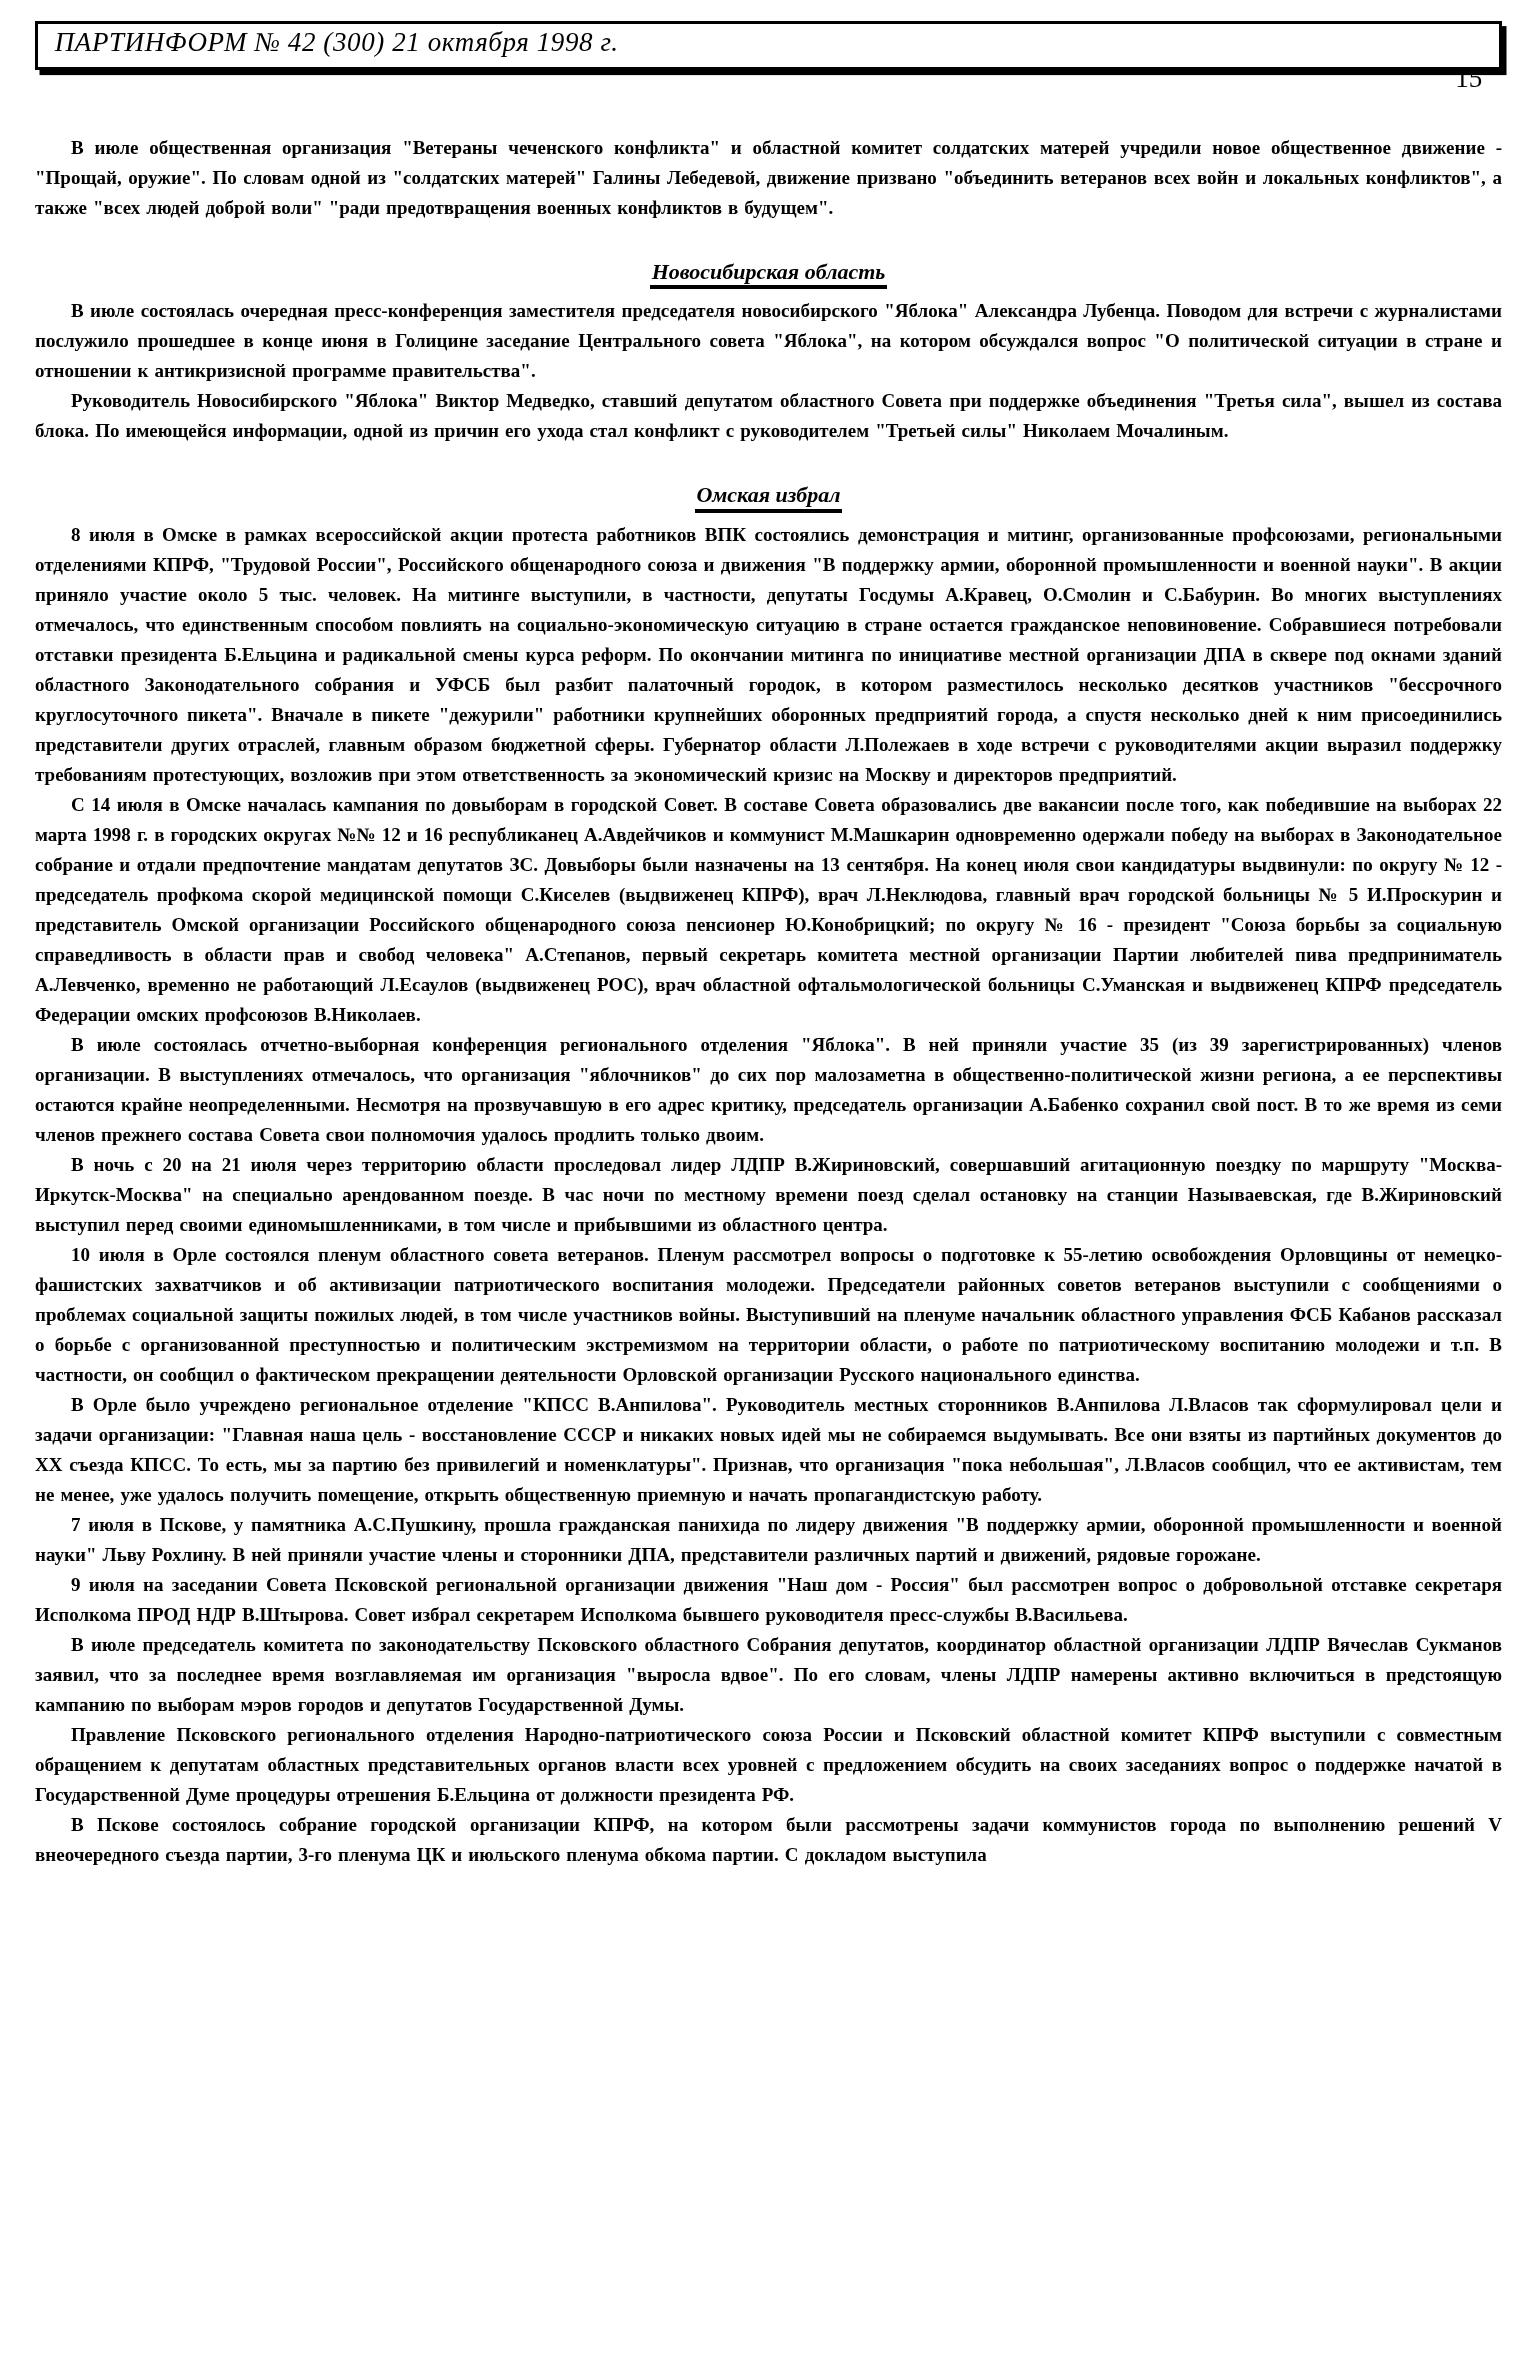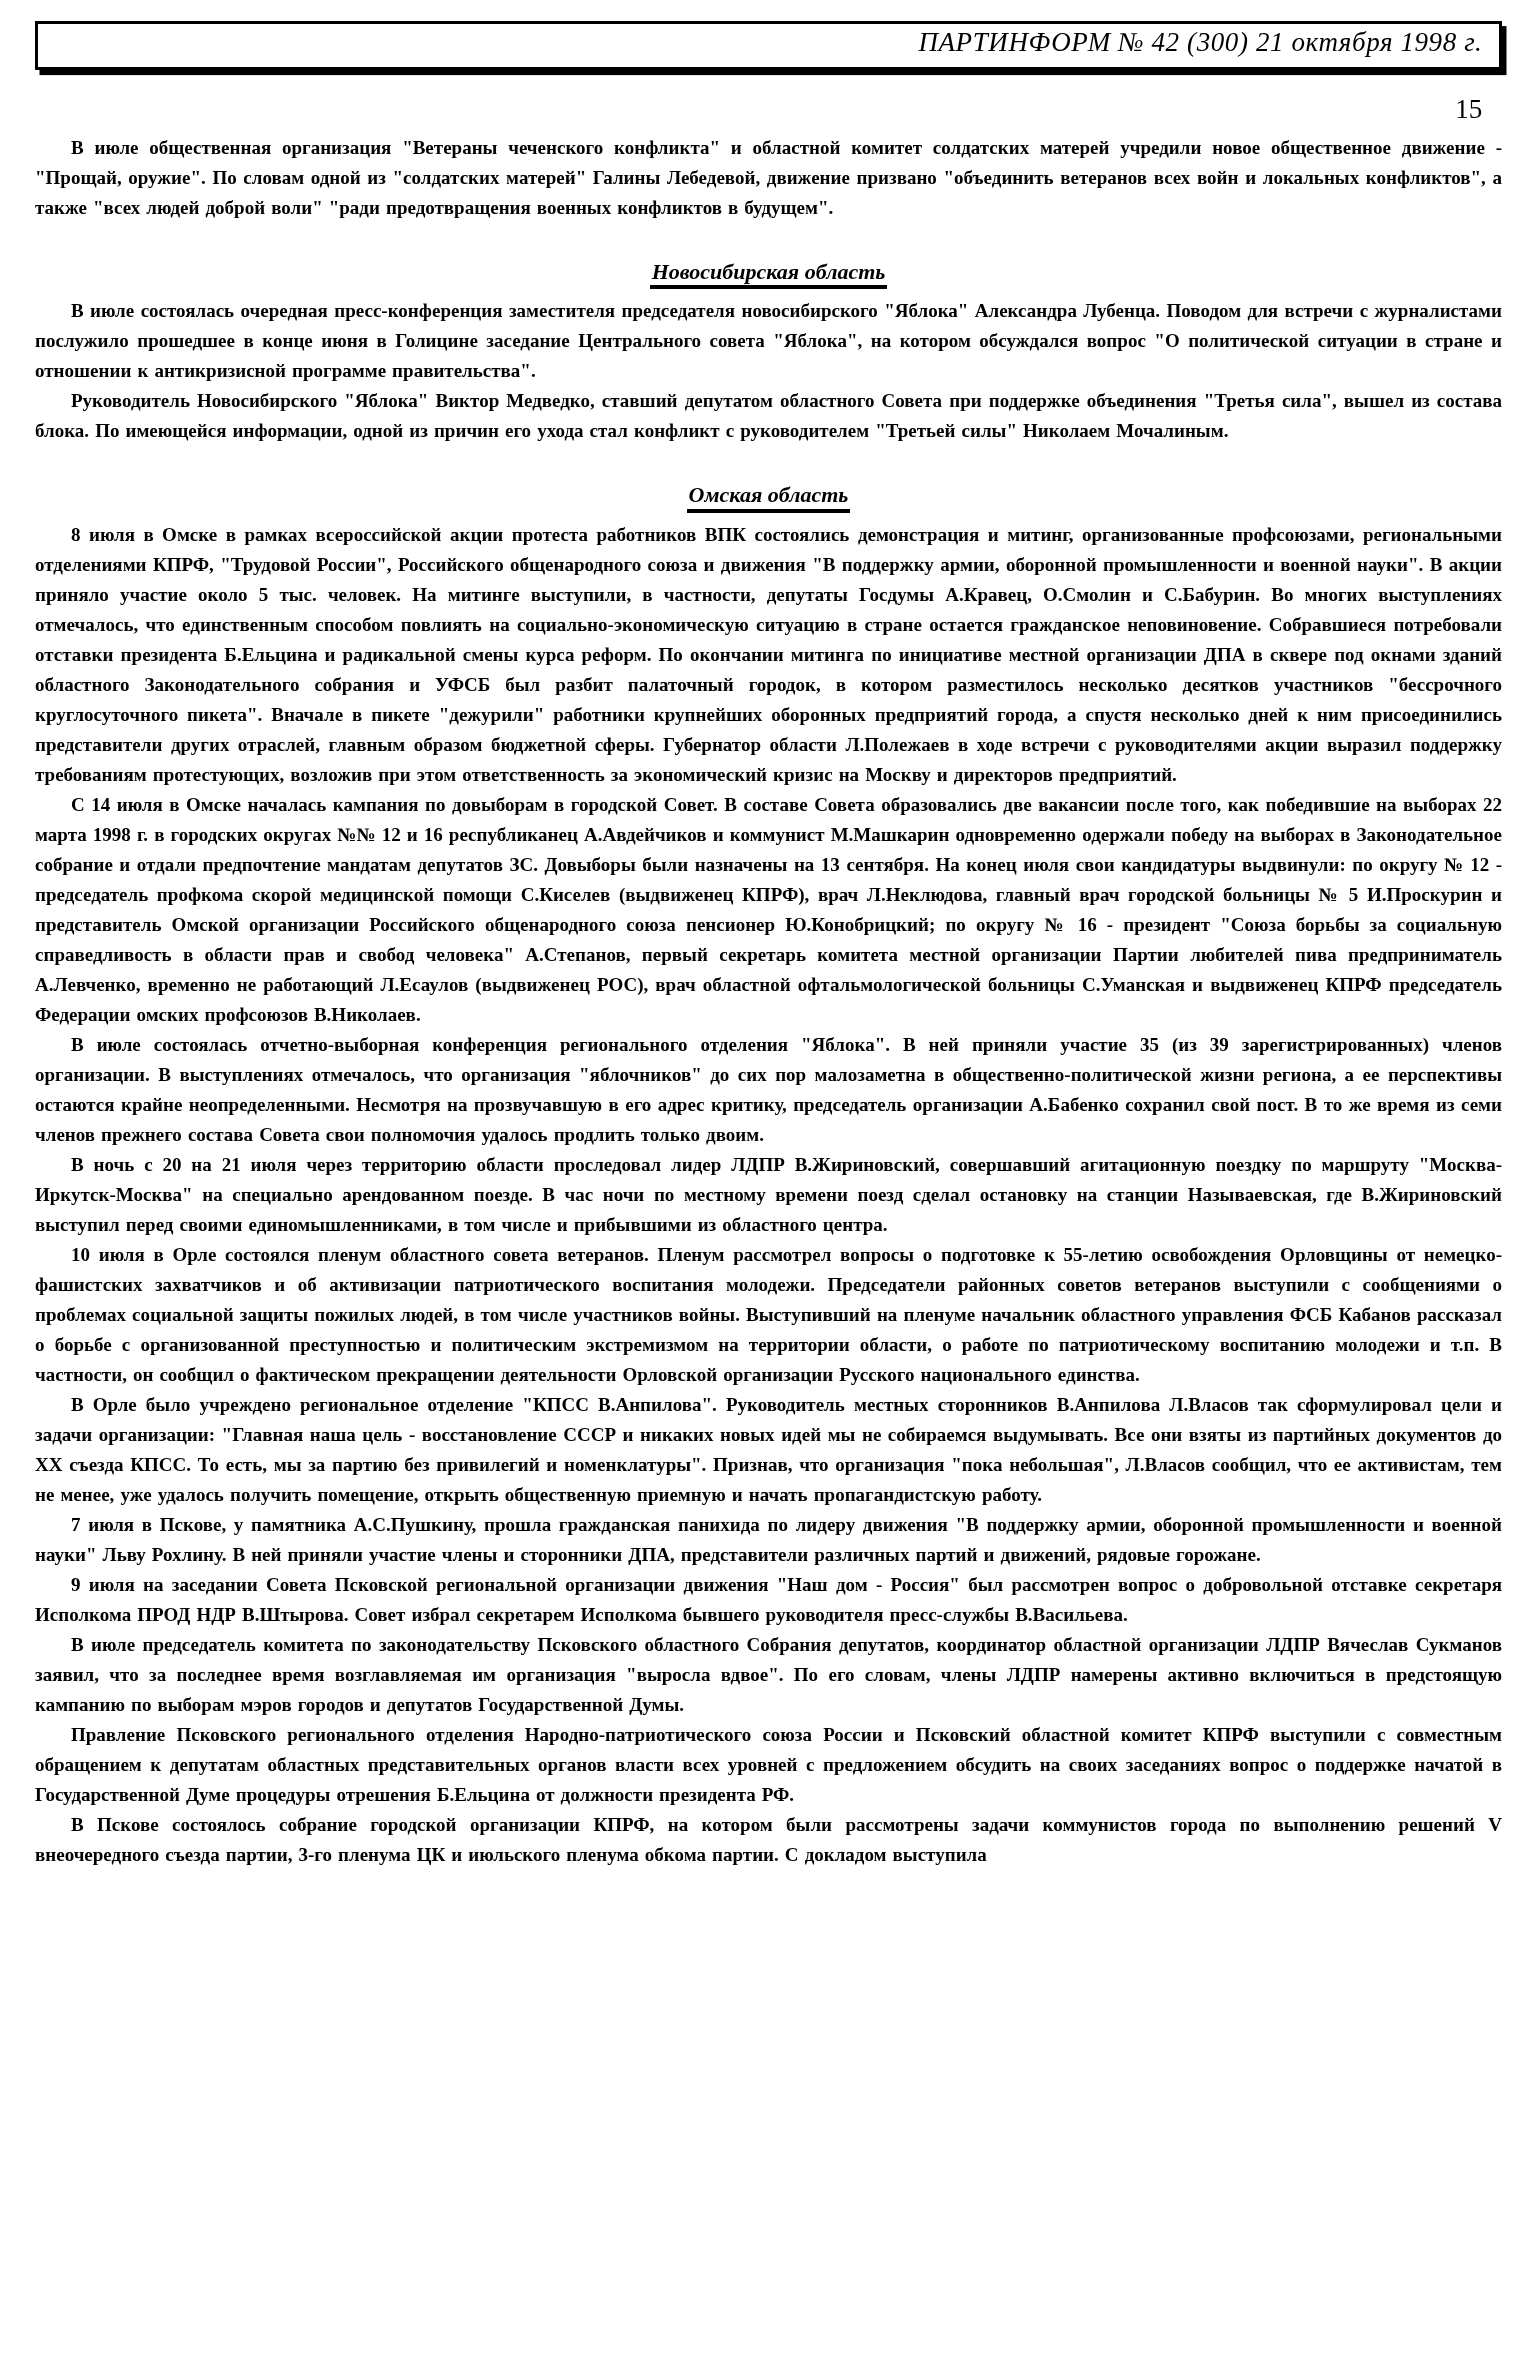--- a/index.html
+++ b/index.html
@@ -19,22 +19,21 @@
     overflow: hidden;
   }
   .header-box {
     box-sizing: border-box;
     border: 3.2px solid #000;
     box-shadow: 4.5px 5.1px 0 0 #000;
     height: 49px;
     padding: 3.8px 16.7px 5.1px 16.7px;
     display: flex;
     justify-content: space-between;
-    align-items: flex-end;
-    flex-direction: column;
+    align-items: flex-start;
   }
   .header-title {
     font-style: italic;
     font-size: 27px;
     letter-spacing: 0.6px;
     white-space: nowrap;
   }
   .header-page {
     font-size: 27px;
     margin-top: 36px;
@@ -78,21 +77,21 @@
 
     <p class="para">В июле общественная организация "Ветераны чеченского конфликта" и областной комитет солдатских матерей учредили новое общественное движение - "Прощай, оружие". По словам одной из "солдатских матерей" Галины Лебедевой, движение призвано "объединить ветеранов всех войн и локальных конфликтов", а также "всех людей доброй воли" "ради предотвращения военных конфликтов в будущем".</p>
 
     <section>
       <h2 class="section-heading"><span class="u">Новосибирская область</span></h2>
       <p class="para">В июле состоялась очередная пресс-конференция заместителя председателя новосибирского "Яблока" Александра Лубенца. Поводом для встречи с журналистами послужило прошедшее в конце июня в Голицине заседание Центрального совета "Яблока", на котором обсуждался вопрос "О политической ситуации в стране и отношении к антикризисной программе правительства".</p>
       <p class="para">Руководитель Новосибирского "Яблока" Виктор Медведко, ставший депутатом областного Совета при поддержке объединения "Третья сила", вышел из состава блока. По имеющейся информации, одной из причин его ухода стал конфликт с руководителем "Третьей силы" Николаем Мочалиным.</p>
     </section>
 
     <section>
-      <h2 class="section-heading"><span class="u">Омская область</span></h2>
+      <h2 class="section-heading"><span class="u">Омская избрал</span></h2>
       <p class="para">8 июля в Омске в рамках всероссийской акции протеста работников ВПК состоялись демонстрация и митинг, организованные профсоюзами, региональными отделениями КПРФ, "Трудовой России", Российского общенародного союза и движения "В поддержку армии, оборонной промышленности и военной науки". В акции приняло участие около 5 тыс. человек. На митинге выступили, в частности, депутаты Госдумы А.Кравец, О.Смолин и С.Бабурин. Во многих выступлениях отмечалось, что единственным способом повлиять на социально-экономическую ситуацию в стране остается гражданское неповиновение. Собравшиеся потребовали отставки президента Б.Ельцина и радикальной смены курса реформ. По окончании митинга по инициативе местной организации ДПА в сквере под окнами зданий областного Законодательного собрания и УФСБ был разбит палаточный городок, в котором разместилось несколько десятков участников "бессрочного круглосуточного пикета". Вначале в пикете "дежурили" работники крупнейших оборонных предприятий города, а спустя несколько дней к ним присоединились представители других отраслей, главным образом бюджетной сферы. Губернатор области Л.Полежаев в ходе встречи с руководителями акции выразил поддержку требованиям протестующих, возложив при этом ответственность за экономический кризис на Москву и директоров предприятий.</p>
       <p class="para">С 14 июля в Омске началась кампания по довыборам в городской Совет. В составе Совета образовались две вакансии после того, как победившие на выборах 22 марта 1998 г. в городских округах №№ 12 и 16 республиканец А.Авдейчиков и коммунист М.Машкарин одновременно одержали победу на выборах в Законодательное собрание и отдали предпочтение мандатам депутатов ЗС. Довыборы были назначены на 13 сентября. На конец июля свои кандидатуры выдвинули: по округу № 12 - председатель профкома скорой медицинской помощи С.Киселев (выдвиженец КПРФ), врач Л.Неклюдова, главный врач городской больницы № 5 И.Проскурин и представитель Омской организации Российского общенародного союза пенсионер Ю.Конобрицкий; по округу № 16 - президент "Союза борьбы за социальную справедливость в области прав и свобод человека" А.Степанов, первый секретарь комитета местной организации Партии любителей пива предприниматель А.Левченко, временно не работающий Л.Есаулов (выдвиженец РОС), врач областной офтальмологической больницы С.Уманская и выдвиженец КПРФ председатель Федерации омских профсоюзов В.Николаев.</p>
       <p class="para">В июле состоялась отчетно-выборная конференция регионального отделения "Яблока". В ней приняли участие 35 (из 39 зарегистрированных) членов организации. В выступлениях отмечалось, что организация "яблочников" до сих пор малозаметна в общественно-политической жизни региона, а ее перспективы остаются крайне неопределенными. Несмотря на прозвучавшую в его адрес критику, председатель организации А.Бабенко сохранил свой пост. В то же время из семи членов прежнего состава Совета свои полномочия удалось продлить только двоим.</p>
       <p class="para">В ночь с 20 на 21 июля через территорию области проследовал лидер ЛДПР В.Жириновский, совершавший агитационную поездку по маршруту "Москва-Иркутск-Москва" на специально арендованном поезде. В час ночи по местному времени поезд сделал остановку на станции Называевская, где В.Жириновский выступил перед своими единомышленниками, в том числе и прибывшими из областного центра.</p>
     </section>
 
     <section>
       <p class="para">10 июля в Орле состоялся пленум областного совета ветеранов. Пленум рассмотрел вопросы о подготовке к 55-летию освобождения Орловщины от немецко-фашистских захватчиков и об активизации патриотического воспитания молодежи. Председатели районных советов ветеранов выступили с сообщениями о проблемах социальной защиты пожилых людей, в том числе участников войны. Выступивший на пленуме начальник областного управления ФСБ Кабанов рассказал о борьбе с организованной преступностью и политическим экстремизмом на территории области, о работе по патриотическому воспитанию молодежи и т.п. В частности, он сообщил о фактическом прекращении деятельности Орловской организации Русского национального единства.</p>
       <p class="para">В Орле было учреждено региональное отделение "КПСС В.Анпилова". Руководитель местных сторонников В.Анпилова Л.Власов так сформулировал цели и задачи организации: "Главная наша цель - восстановление СССР и никаких новых идей мы не собираемся выдумывать. Все они взяты из партийных документов до XX съезда КПСС. То есть, мы за партию без привилегий и номенклатуры". Признав, что организация "пока небольшая", Л.Власов сообщил, что ее активистам, тем не менее, уже удалось получить помещение, открыть общественную приемную и начать пропагандистскую работу.</p>
     </section>

